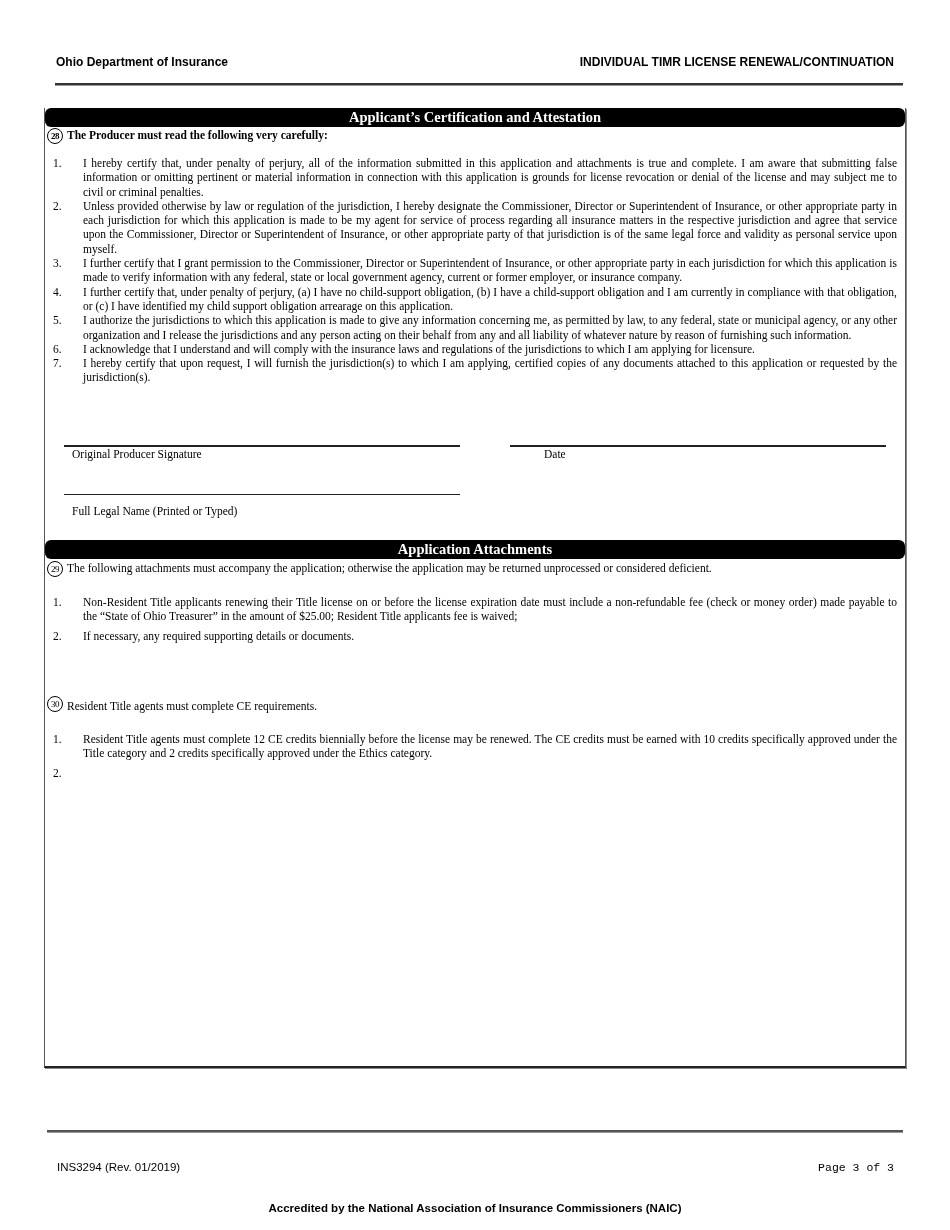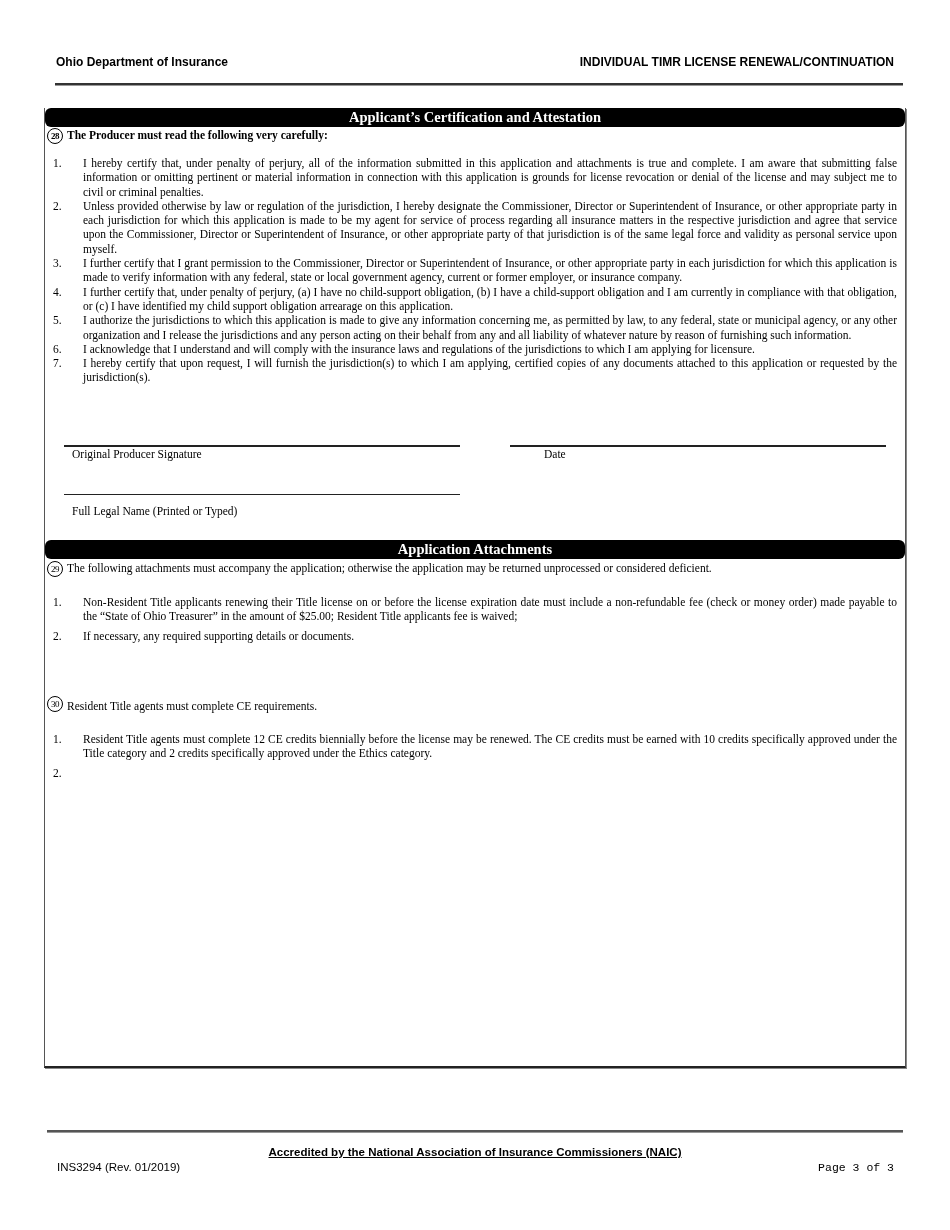--- a/index.html
+++ b/index.html
@@ -111,28 +111,27 @@
       position: absolute;
       left: 47px;
       width: 856px;
       top: 1130px;
       height: 0;
       border-top: 2px solid #555;
       border-bottom: 1px solid #999;
     }
     .ftr-center {
       position: absolute;
-      top: 1146px;
+      top: 1202px;
       left: 0;
       width: 950px;
       text-align: center;
       font-family: "Liberation Sans", sans-serif;
       font-weight: bold;
       font-size: 11.5px;
-      text-decoration: underline;
     }
     .ftr-left {
       position: absolute;
       top: 1161px;
       left: 57px;
       font-family: "Liberation Sans", sans-serif;
       font-size: 11.5px;
     }
     .ftr-right {
       position: absolute;

